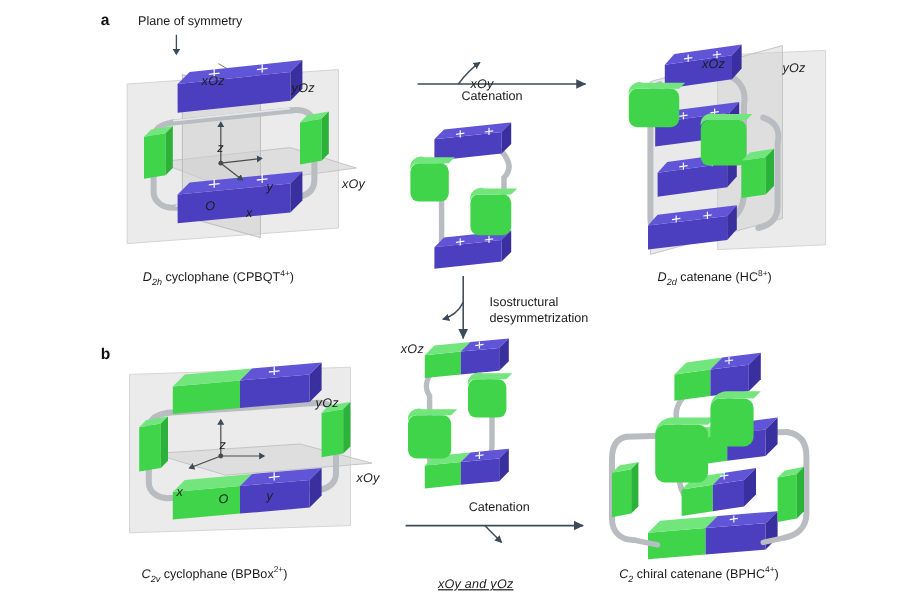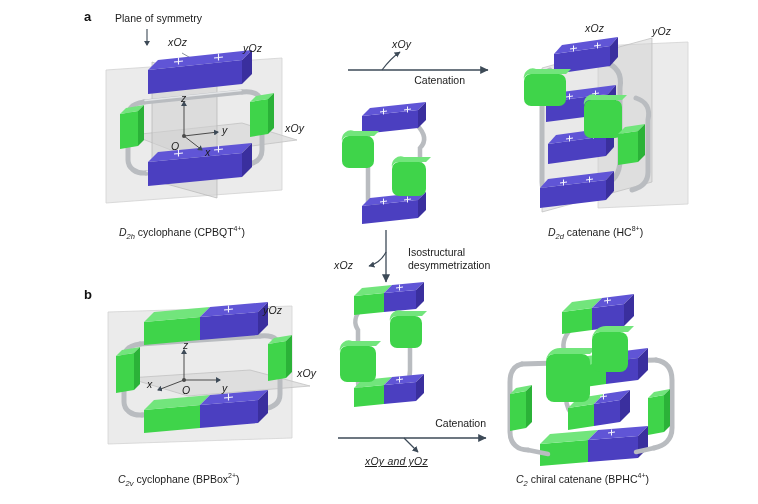--- a/index.html
+++ b/index.html
@@ -12,35 +12,35 @@
     position:relative;
   }
   .fig{position:absolute;inset:0;}
 
   
   .panel-letter{
     position:absolute;font-weight:bold;font-size:13px;color:#111;
   }
   .axis-plane-label{
     position:absolute;font-style:italic;font-size:10.5px;color:#1b1b1b;
-    white-space:nowrap;letter-spacing:.2px;
+    white-space:nowrap;letter-spacing:.2px;margin-top:26px;
   }
   .caption{
     position:absolute;font-size:10.5px;color:#1b1b1b;white-space:nowrap;
   }
   .caption .it{font-style:italic;}
   .caption .bd{font-weight:normal;}
   sub{font-size:7.5px;}
   sup{font-size:7px;}
   .note{
     position:absolute;font-size:10.5px;color:#1b1b1b;white-space:nowrap;
   }
   .reaction-label{
     position:absolute;font-size:10.5px;color:#1b1b1b;white-space:nowrap;
-    text-align:right;
+    text-align:center;
   }
 
   
   svg.scene{position:absolute;overflow:visible;}
 </style>
 </head>
 <body>
 
 <div class="fig">
 

